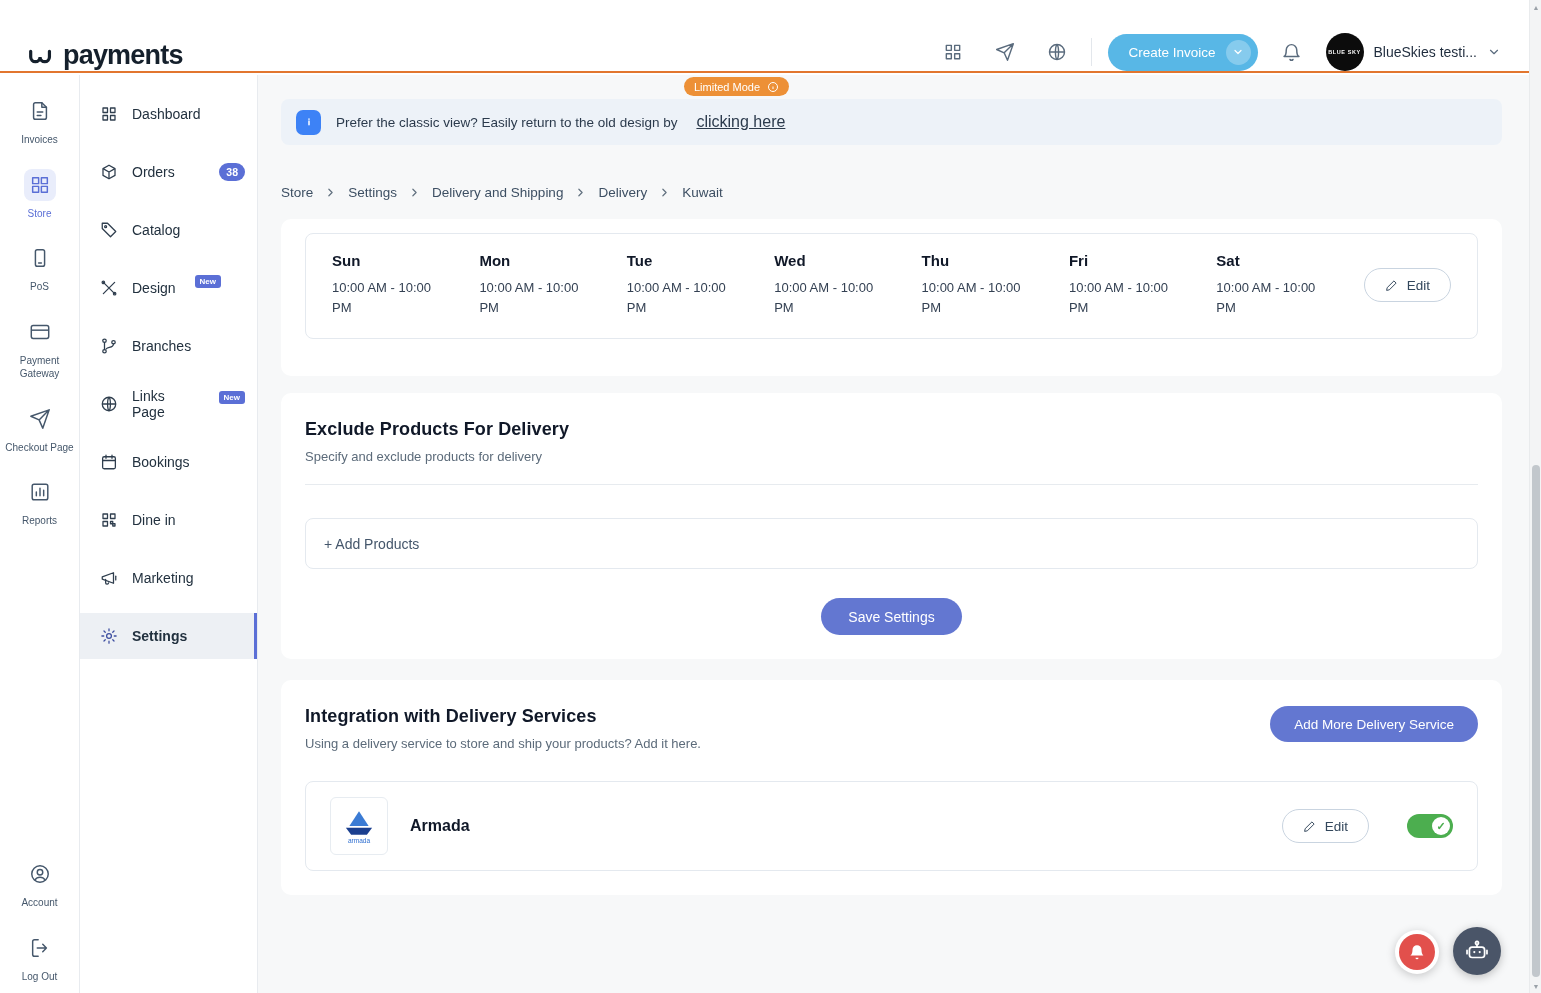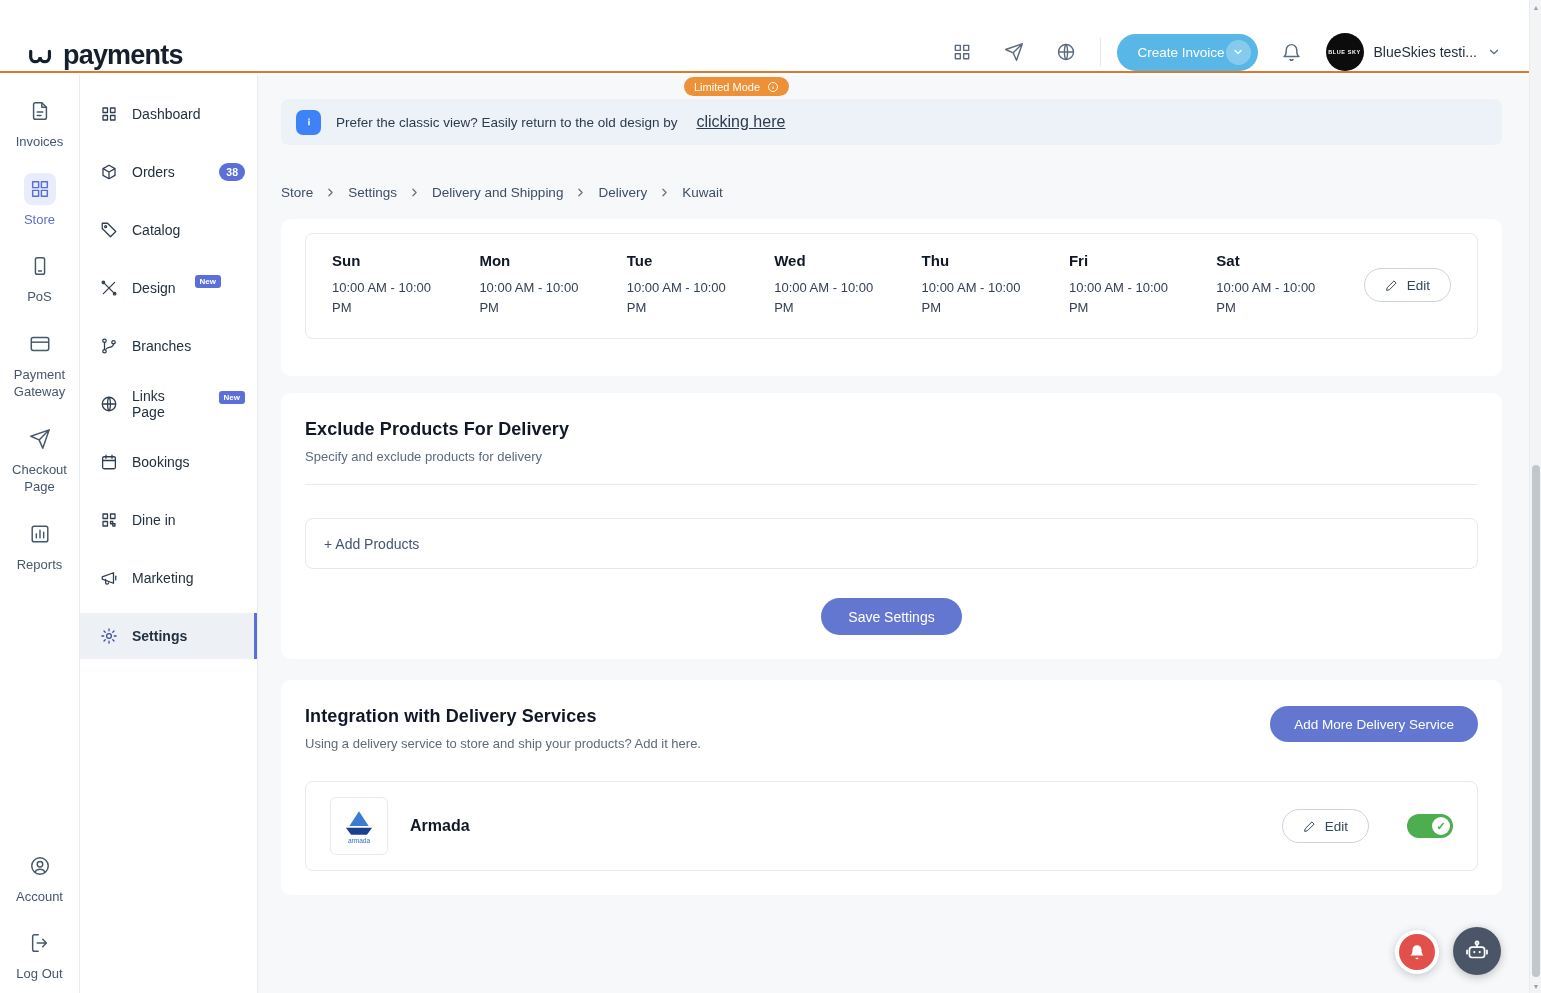--- a/index.html
+++ b/index.html
@@ -12,31 +12,31 @@
   .sb-arrow.up { top:0; } .sb-arrow.down { bottom:0; }
   .sb-thumb { position:absolute; left:2px; width:8px; top:465px; height:512px; background:#c2c7cc; border-radius:4px; }
 
   
   .topbar { position:absolute; top:0; left:0; right:0; height:73px; background:#fff; border-bottom:2px solid #e2762f; display:flex; align-items:flex-end; padding:0 26px; z-index:5; }
   .logo { display:flex; align-items:center; gap:7px; cursor:pointer; }
   .logo-text { font-size:27px; font-weight:700; letter-spacing:-0.8px; color:#15202c; }
   .topbar-right { margin-left:auto; display:flex; align-items:center; gap:16px; padding-right:14px; }
   .top-icon { width:36px; height:36px; display:flex; align-items:center; justify-content:center; color:#5a6b7d; cursor:pointer; }
   .divider-v { width:1px; height:28px; background:#e3e7ec; }
-  .btn-create { display:flex; align-items:center; gap:1px; background:#58b7e6; color:#fff; border:none; border-radius:19px; height:37px; padding:0 7px 0 20px; font-size:13.5px; font-family:inherit; cursor:pointer; }
+  .btn-create { display:flex; align-items:center; gap:10px; background:#58b7e6; color:#fff; border:none; border-radius:19px; height:37px; padding:0 7px 0 20px; font-size:13.5px; font-family:inherit; cursor:pointer; }
   .btn-create .chev { width:25px; height:25px; border-radius:50%; background:rgba(255,255,255,.28); display:flex; align-items:center; justify-content:center; }
   .account { display:flex; align-items:center; gap:10px; cursor:pointer; }
   .avatar { width:38px; height:38px; border-radius:50%; background:#0c0c0c; color:#fff; font-size:5.5px; font-weight:700; letter-spacing:.6px; display:flex; align-items:center; justify-content:center; text-align:center; }
   .account-name { font-size:14px; color:#1f2c3d; }
 
   
   .primary-nav { position:absolute; top:75px; left:0; bottom:0; width:80px; background:#fff; border-right:1px solid #e8ebef; display:flex; flex-direction:column; align-items:center; padding:20px 0 10px; gap:22px; z-index:4; }
   .pnav-item { display:flex; flex-direction:column; align-items:center; gap:6px; color:#45576b; width:70px; cursor:pointer; }
   .pnav-item .tile { width:32px; height:32px; border-radius:8px; display:flex; align-items:center; justify-content:center; }
-  .pnav-item .lbl { font-size:13px; text-align:center; line-height:1.35; }
+  .pnav-item .lbl { font-size:10px; text-align:center; line-height:1.35; }
   .pnav-item.active { color:#5b6fd6; }
   .pnav-item.active .tile { background:#e9edfb; }
   .pnav-spacer { flex:1; }
 
   
   .secondary-nav { position:absolute; top:75px; left:80px; bottom:0; width:178px; background:#fff; border-right:1px solid #e8ebef; padding-top:16px; z-index:4; }
   .snav-item { display:flex; align-items:center; gap:14px; height:46px; padding:0 12px 0 20px; font-size:14px; font-weight:500; color:#22313f; cursor:pointer; margin-bottom:12px; }
   .snav-item svg { color:#2f3e4e; flex-shrink:0; }
   .snav-item.active { background:#edf0f4; border-right:3px solid #5b6fd6; font-weight:600; }
   .snav-item.active svg { color:#3d4ea0; }

